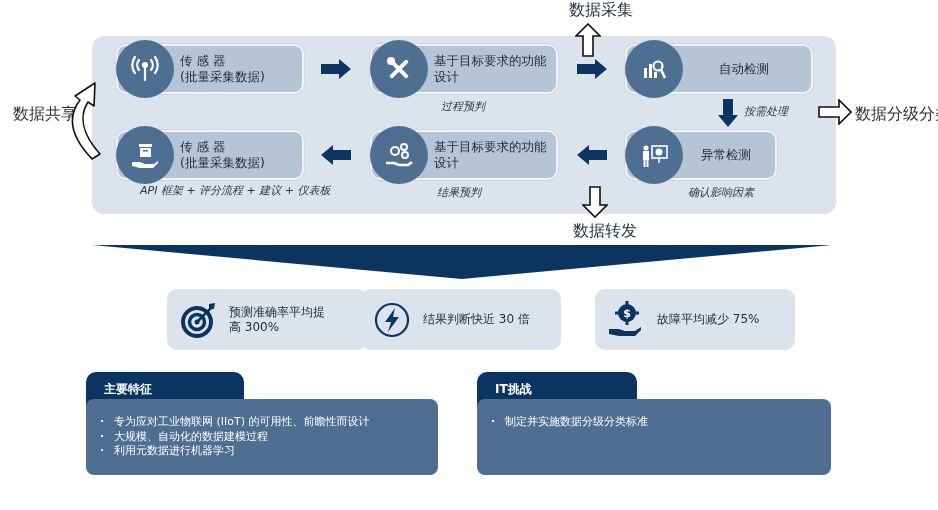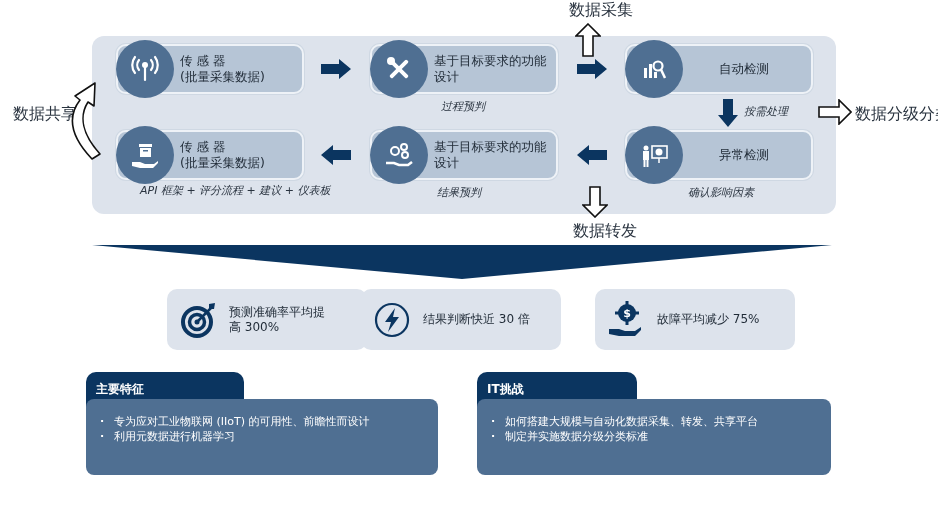--- a/index.html
+++ b/index.html
@@ -15,21 +15,21 @@
   .circle { position: absolute; width: 58px; height: 58px; border-radius: 50%; background: #4f6f92;
             display: flex; align-items: center; justify-content: center; }
   .circle svg { width: 34px; height: 34px; }
   .caption { font-size: 11px; font-style: italic; color: #2a3440; white-space: nowrap; }
   .side-label { font-size: 16px; color: #2a3440; white-space: nowrap; }
   .stat { position: absolute; top: 289px; height: 61px; width: 200px; background: #dde3ec; border-radius: 10px; }
   .stat .icon { position: absolute; left: 12px; top: 12px; width: 38px; height: 38px; }
   .stat .text { position: absolute; left: 62px; top: 0; height: 100%; display: flex; align-items: center;
                 font-size: 12px; line-height: 15px; color: #1f2a36; white-space: pre-line; }
   .card-tab { position: absolute; height: 40px; background: #0b3560; border-radius: 10px 10px 0 0;
-              color: #fff; font-weight: bold; font-size: 12px; padding: 9px 0 0 10px; }
+              color: #fff; font-weight: bold; font-size: 12px; padding: 9px 0 0 18px; }
   .card-body { position: absolute; background: #4f6f92; border-radius: 8px; color: #fff; font-size: 11px;
                padding: 16px 14px; line-height: 14.5px; }
   .card-body ul { list-style: none; }
   .card-body li::before { content: "·"; display: inline-block; width: 14px; font-weight: bold; }
 </style>
 </head>
 <body>
 
 <div class="abs panel"></div>
 
@@ -116,21 +116,21 @@
       <circle cx="23" cy="17" r="3"></circle>
     <path d="M4 25 h8 l5 2 h9 l4 -3" stroke-width="2.5"></path>
   </svg>
 </div>
 <div class="abs caption" style="left:437px;top:185px;">结果预判</div>
 
 <svg class="abs" style="left:577px;top:145px;" width="30" height="20">
   <polygon points="30,5 12,5 12,0 0,10 12,20 12,15 30,15" fill="#0b3560"></polygon>
 </svg>
 
-<div class="node" style="left:625px;top:130px;width:188px;">
+<div class="node" style="left:625px;top:130px;width:152px;">
   <span class="label center">异常检测</span>
 </div>
 <div class="circle" style="left:625px;top:126px;">
   <svg viewBox="0 0 34 34" fill="#fff">
     <circle cx="9" cy="10" r="2.5"></circle>
       <rect x="6" y="13" width="6" height="9"></rect>
     <rect x="6.5" y="22" width="2" height="7"></rect>
       <rect x="9.5" y="22" width="2" height="7"></rect>
     <rect x="15" y="8" width="15" height="12" fill="none" stroke="#fff" stroke-width="1.6"></rect>
     <circle cx="22" cy="14" r="3.5"></circle>
@@ -195,25 +195,25 @@
   </svg>
   <span class="text">故障平均减少 75%</span>
 </div>
 
 <div class="card-tab" style="left:86px;top:372px;width:158px;">
   <span>主要特征</span>
 </div>
 <div class="card-body" style="left:86px;top:399px;width:352px;height:76px;">
   <ul>
     <li>专为应对工业物联网 (IIoT) 的可用性、前瞻性而设计</li>
+    <li>大规模、自动化的数据建模过程</li>
     <li>利用元数据进行机器学习</li>
   </ul>
 </div>
 
 <div class="card-tab" style="left:477px;top:372px;width:160px;">
   <span>IT挑战</span>
 </div>
 <div class="card-body" style="left:477px;top:399px;width:354px;height:76px;">
   <ul>
-    <li>如何搭建大规模与自动化数据采集、转发、共享平台</li>
     <li>制定并实施数据分级分类标准</li>
   </ul>
 </div>
 
 </body></html>

